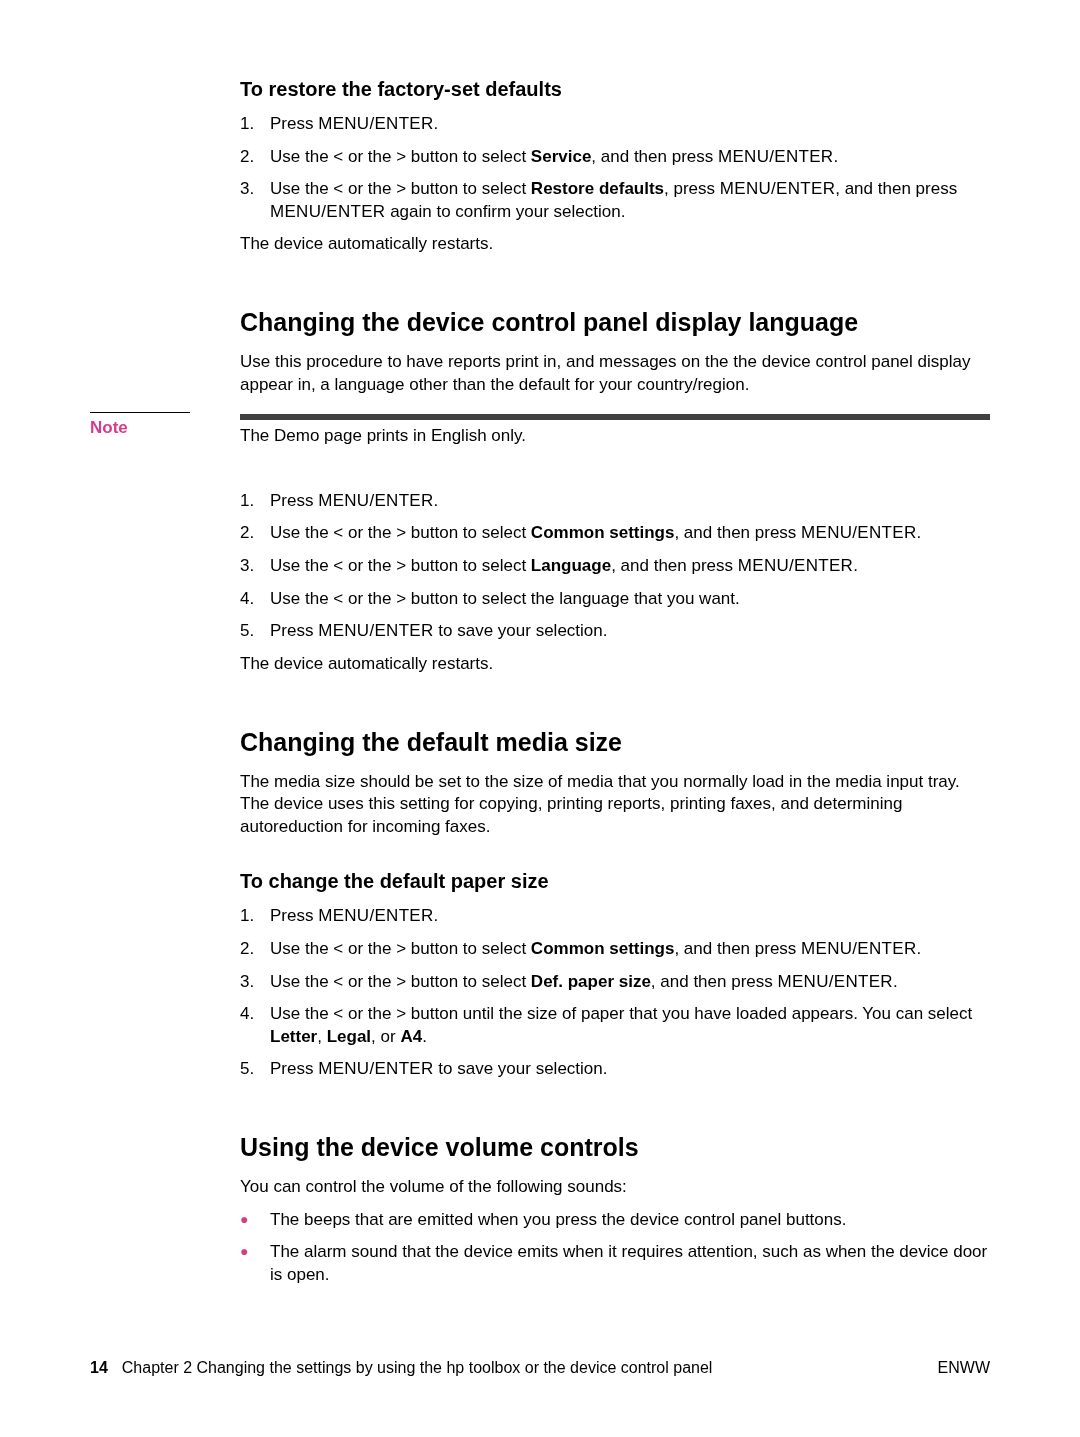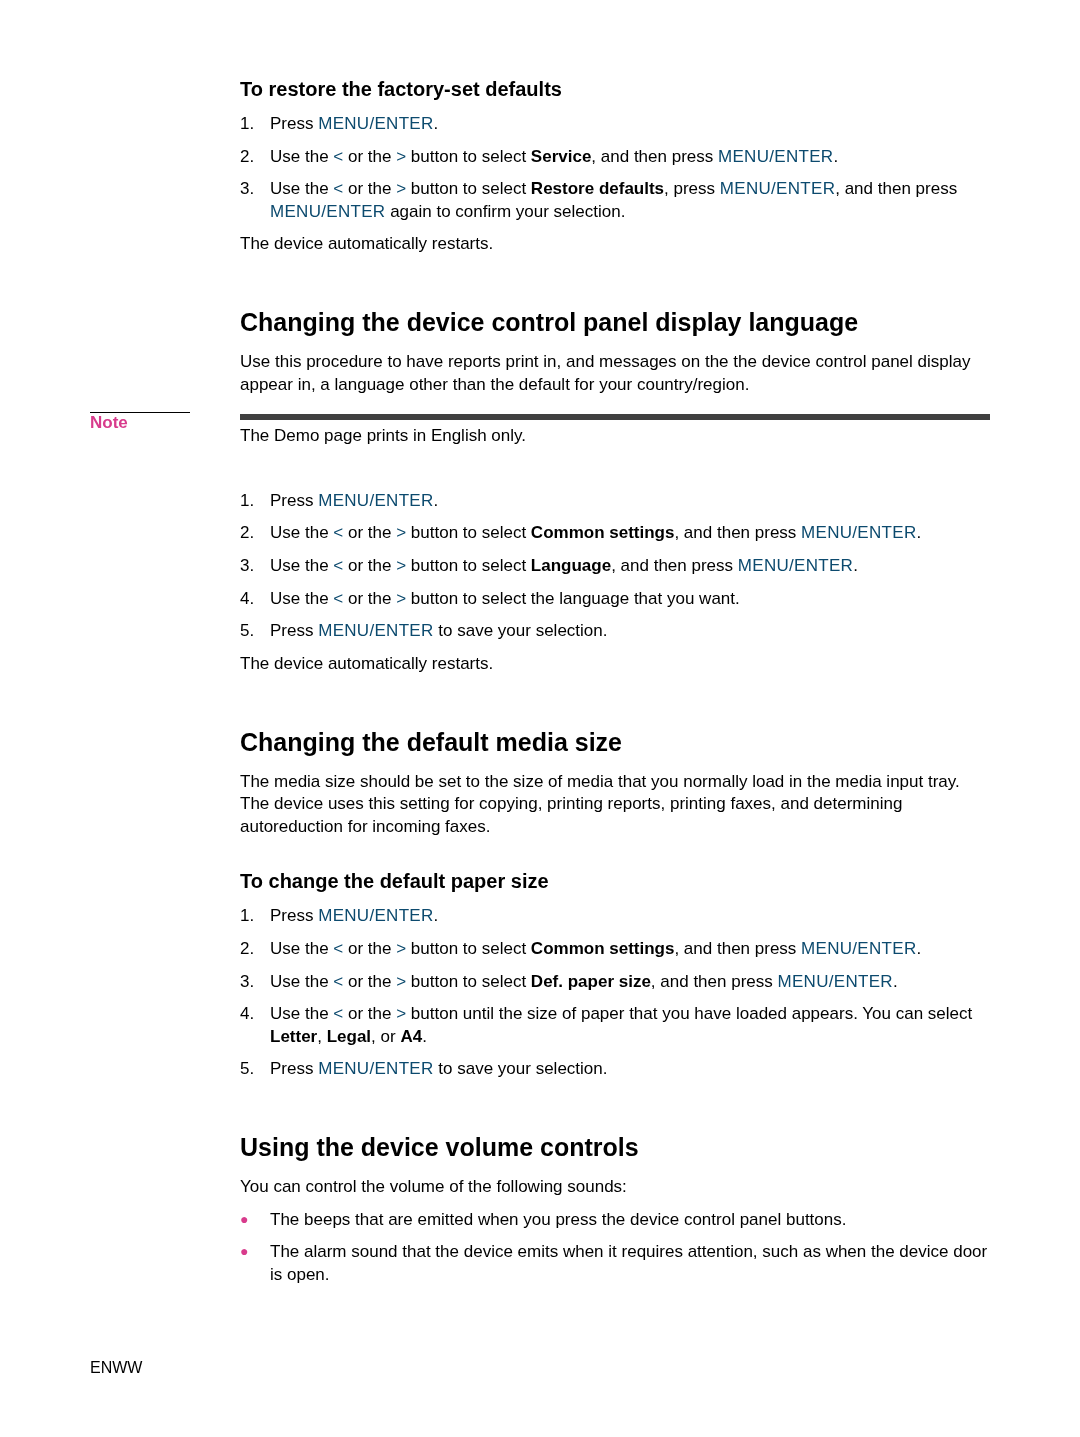--- a/index.html
+++ b/index.html
@@ -64,36 +64,37 @@
     margin-bottom: 10px;
   }
   ul li::before {
     content: "●";
     position: absolute;
     left: 0;
     top: 1px;
     color: #d83b8c;
     font-size: 14px;
   }
-  .magenta { color: #0c4a6e; }
+  .magenta { color: #000000; }
   .sc { font-variant: small-caps; letter-spacing: 0.3px; }
   .note-block {
     position: relative;
     margin-top: 18px;
     margin-bottom: 8px;
   }
   .note-label {
     position: absolute;
     left: -150px;
     top: -2px;
     width: 100px;
     font-size: 17px;
     color: #d83b8c;
     font-weight: bold;
     border-top: 1px solid #000;
+    padding-top: 5px;
   }
   .note-text {
     border-top: 6px solid #404040;
     padding-top: 5px;
     font-size: 17px;
     line-height: 1.33;
   }
   .footer {
     position: absolute;
     bottom: 60px;
@@ -182,14 +183,18 @@
     <div class="p">You can control the volume of the following sounds:</div>
     <ul>
       <li>The beeps that are emitted when you press the device control panel buttons.</li>
       <li>The alarm sound that the device emits when it requires attention, such as when the device door is open.</li>
     </ul>
 
   </div>
 </div>
 
 <div class="footer">
+  <div class="footer-left">
+    <span class="footer-page">14</span>
+    <span>Chapter 2  Changing the settings by using the hp toolbox or the device control panel</span>
+  </div>
   <div>ENWW</div>
 </div>
 
 </body></html>

